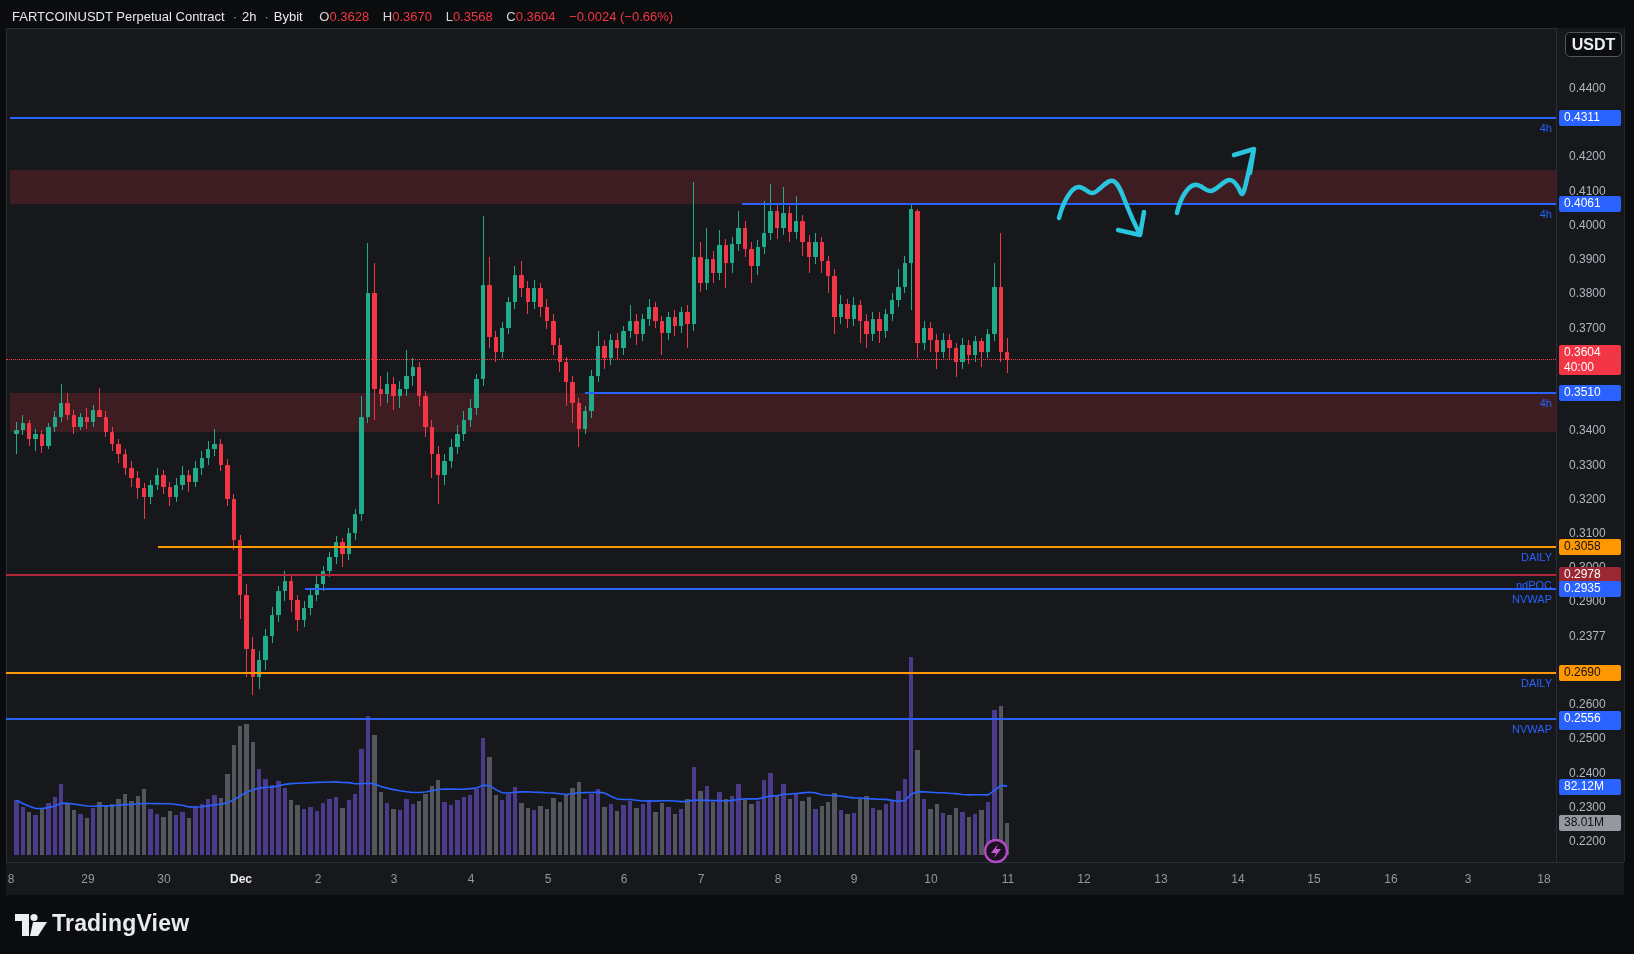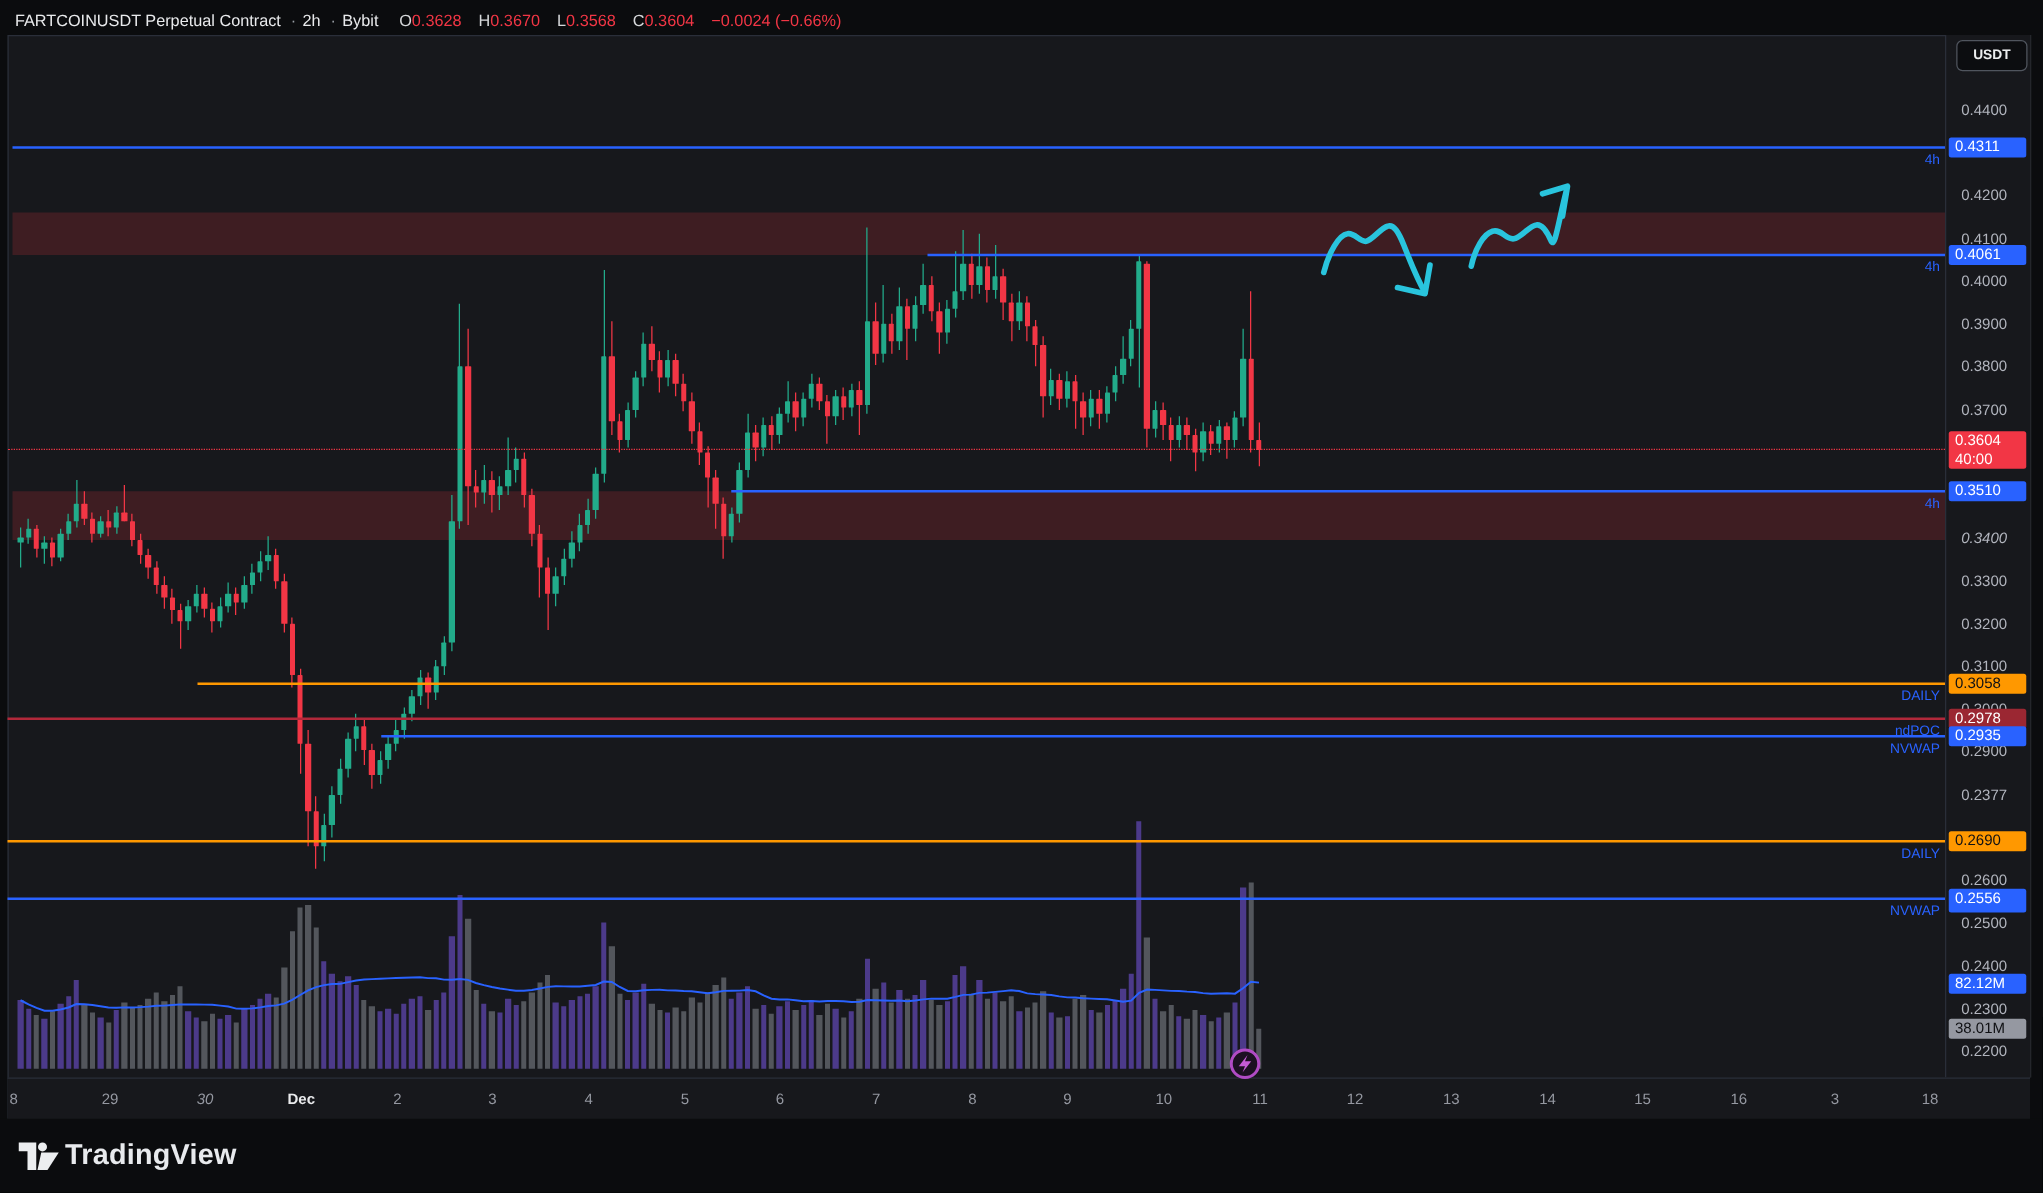--- a/index.html
+++ b/index.html
@@ -22,21 +22,21 @@
   .hline{position:absolute;}
   .tag{position:absolute;font-size:11px;color:#2962ff;text-align:right;width:60px;}
   .candle-wick{position:absolute;width:1px;}
   .candle-body{position:absolute;width:4.4px;border-radius:0.5px;}
   .vbar{position:absolute;width:4.4px;}
   .tick{position:absolute;left:12px;color:#b2b5be;font-size:12px;height:14px;line-height:14px;}
   .pbox{position:absolute;left:2px;width:62px;border-radius:2px;font-size:12px;line-height:15px;padding-left:5px;box-sizing:border-box;z-index:5;}
   .tlabel{position:absolute;top:9px;color:#9598a1;font-size:12px;transform:translateX(-50%);}
   .tlabel.bold{color:#e9eaec;font-weight:700;}
   #usdt{left:1565px;top:32px;width:55px;height:23px;background:#0c0d10;border:1px solid #50555e;border-radius:5px;
-        color:#eceeef;font-size:11px;font-weight:700;text-align:center;line-height:23px;z-index:50;cursor:pointer;}
+        color:#eceeef;font-size:16px;font-weight:700;text-align:center;line-height:23px;z-index:50;cursor:pointer;}
   #axisedge{left:1624px;top:28px;width:1px;height:834px;background:#24262b;}
   #footer{left:0;top:895px;width:1634px;height:59px;background:#0b0c0e;}
   #brand{position:absolute;left:52px;top:910px;color:#e8eaed;font-size:23px;font-weight:800;letter-spacing:0.2px;}
   svg{position:absolute;overflow:visible;}
   #overlay{left:0;top:0;pointer-events:none;z-index:30;}
 </style>
 </head>
 <body>
 
 <div id="stage">
@@ -552,21 +552,21 @@
   </div>
 
   <div id="paxis" class="abs">
       <div class="tick" style="top: 53px;">0.4400</div>
       <div class="tick" style="top: 121.46px;">0.4200</div>
       <div class="tick" style="top: 155.69px;">0.4100</div>
       <div class="tick" style="top: 189.92px;">0.4000</div>
       <div class="tick" style="top: 224.15px;">0.3900</div>
       <div class="tick" style="top: 258.38px;">0.3800</div>
       <div class="tick" style="top: 292.61px;">0.3700</div>
-      <div class="tick" style="top: 395.3px; font-style: italic;">0.3400</div>
+      <div class="tick" style="top: 395.3px;">0.3400</div>
       <div class="tick" style="top: 429.53px;">0.3300</div>
       <div class="tick" style="top: 463.76px;">0.3200</div>
       <div class="tick" style="top: 497.99px;">0.3100</div>
       <div class="tick" style="top: 532.22px;">0.3000</div>
       <div class="tick" style="top: 566.45px;">0.2900</div>
       <div class="tick" style="top: 600.68px;">0.2377</div>
       <div class="tick" style="top: 669.14px;">0.2600</div>
       <div class="tick" style="top: 703.37px;">0.2500</div>
       <div class="tick" style="top: 737.6px;">0.2400</div>
       <div class="tick" style="top: 771.83px;">0.2300</div>
@@ -579,21 +579,21 @@
       <div class="pbox" style="top: 553.47px; height: 16px; background: rgb(41, 98, 255); color: rgb(255, 255, 255);">0.2935</div>
       <div class="pbox" style="top: 637.333px; height: 16px; background: rgb(255, 152, 0); color: rgb(16, 17, 20);">0.2690</div>
       <div class="pbox" style="top: 683.201px; height: 19px; background: rgb(41, 98, 255); color: rgb(255, 255, 255);">0.2556</div>
       <div class="pbox" style="top: 317.471px; height: 30px; background: rgb(242, 54, 69); color: rgb(255, 255, 255);">0.3604<br>40:00</div>
       <div class="pbox" style="top: 750.84px; height: 16px; background: rgb(41, 98, 255); color: rgb(255, 255, 255);">82.12M</div>
       <div class="pbox" style="top: 787.452px; height: 16px; background: rgb(149, 152, 161); color: rgb(16, 17, 20);">38.01M</div>
     </div>
   <div id="taxis" class="abs">
       <div class="tlabel" style="left: 5px;">8</div>
       <div class="tlabel" style="left: 82px;">29</div>
-      <div class="tlabel" style="left: 158px; font-style: italic;">30</div>
+      <div class="tlabel" style="left: 158px;">30</div>
       <div class="tlabel bold" style="left: 235px;">Dec</div>
       <div class="tlabel" style="left: 312px;">2</div>
       <div class="tlabel" style="left: 388px;">3</div>
       <div class="tlabel" style="left: 465px;">4</div>
       <div class="tlabel" style="left: 542px;">5</div>
       <div class="tlabel" style="left: 618px;">6</div>
       <div class="tlabel" style="left: 695px;">7</div>
       <div class="tlabel" style="left: 772px;">8</div>
       <div class="tlabel" style="left: 848px;">9</div>
       <div class="tlabel" style="left: 925px;">10</div>

